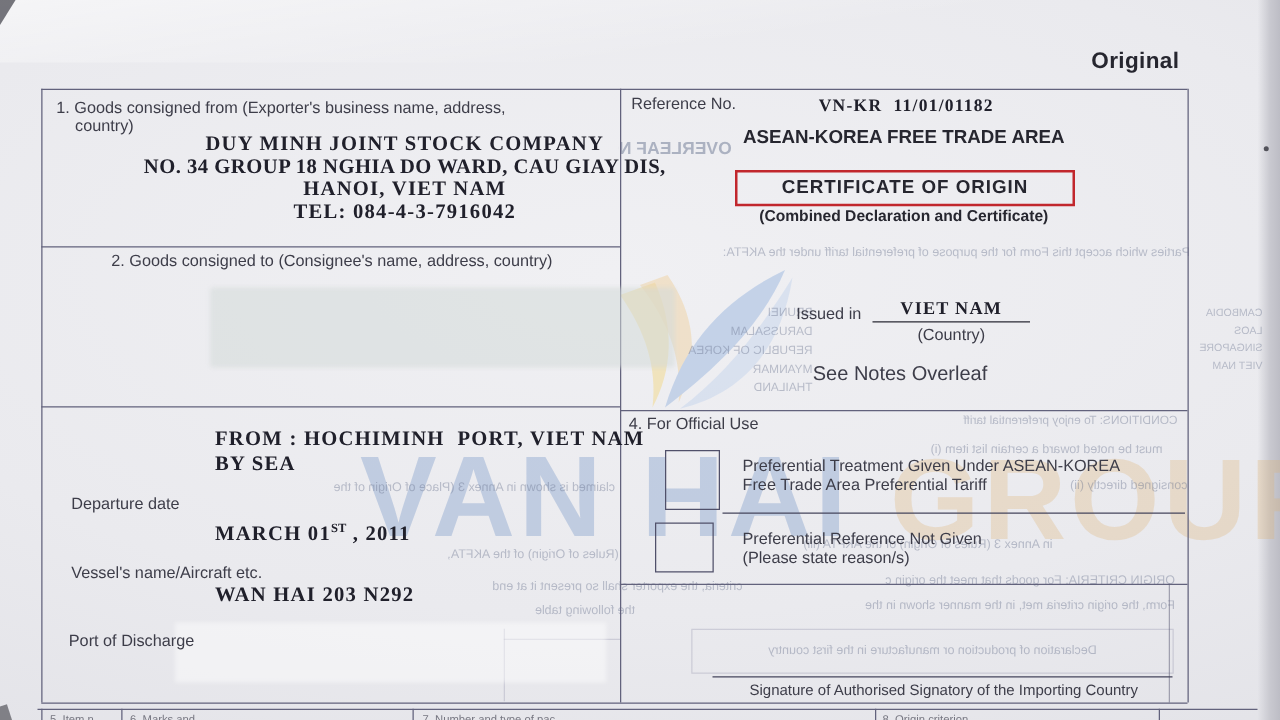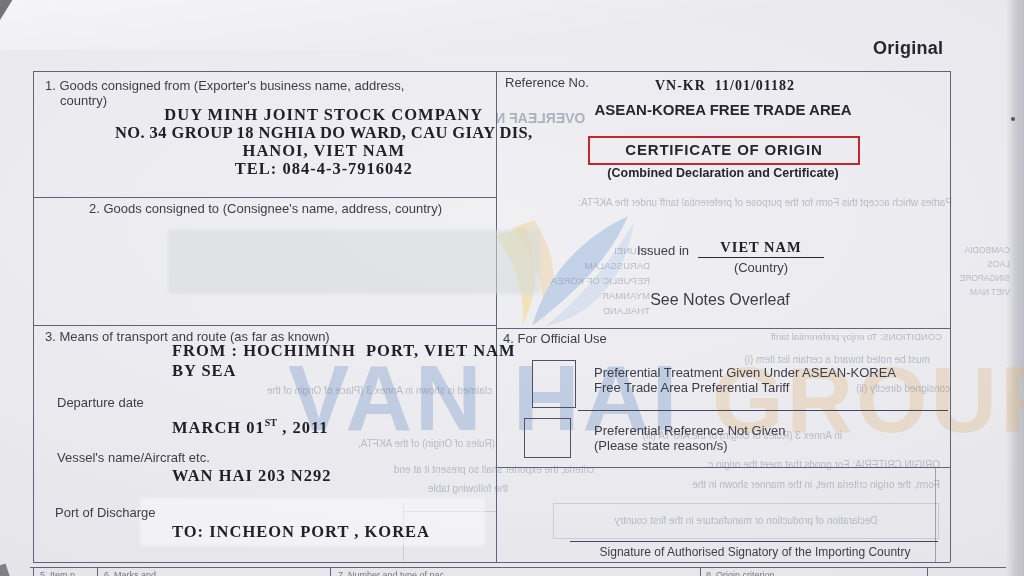--- a/index.html
+++ b/index.html
@@ -105,30 +105,28 @@
   <div class="s" style="left:115px;top:106px;">
     <div class="typed" style="line-height:18px;">DUY MINH JOINT STOCK COMPANY</div>
     <div class="typed" style="line-height:18px;letter-spacing:.4px;">NO. 34 GROUP 18 NGHIA DO WARD, CAU GIAY DIS,</div>
     <div class="typed" style="line-height:18px;">HANOI, VIET NAM</div>
     <div class="typed" style="line-height:18px;">TEL: 084-4-3-7916042</div>
   </div>
 
   <div class="s lab" style="left:45px;top:201px;width:430px;margin-left:44px;">2. Goods consigned to (Consignee's name, address, country)</div>
   <div class="s soft-rect" style="left:168px;top:230px;width:372px;height:64px;"></div>
 
-  <div class="s lab" style="left:45px;top:329px;width:430px;">3. Means of transport and route (as far as known)</div>
   <div class="s typed" style="left:172px;top:341px;">FROM : HOCHIMINH  PORT, VIET NAM</div>
   <div class="s typed" style="left:172px;top:361px;">BY SEA</div>
   <div class="s lab" style="left:57px;top:395px;">Departure date</div>
   <div class="s typed" style="left:172px;top:417px;"><span>MARCH 01</span><sup class="st">ST</sup><span> , 2011</span></div>
   <div class="s lab" style="left:57px;top:450px;">Vessel's name/Aircraft etc.</div>
   <div class="s typed" style="left:172px;top:466px;">WAN HAI 203 N292</div>
   <div class="s soft-white" style="left:140px;top:498px;width:345px;height:48px;"></div>
   <div class="s lab" style="left:55px;top:505px;text-align:center;">Port of Discharge</div>
-  <div class="s typed" style="left:172px;top:522px;">TO: INCHEON PORT , KOREA</div>
 
   <div class="s lab" style="left:505px;top:75px;">Reference No.</div>
   <div class="s typed ctr" style="left:560px;top:78px;width:330px;font-size:14px;">VN-KR  11/01/01182</div>
   <div class="s bold-sans ctr" style="left:496px;top:101px;width:454px;font-size:15px;">ASEAN-KOREA FREE TRADE AREA</div>
   <div class="s" style="left:588px;top:136px;width:268px;height:25px;border:2.5px solid #c1272d;">
     <div class="bold-sans ctr" style="position:absolute;left:0;top:3px;width:100%;font-size:15px;letter-spacing:.8px;">CERTIFICATE OF ORIGIN</div>
   </div>
   <div class="s bold-sans ctr" style="left:496px;top:166px;width:454px;font-size:12.5px;">(Combined Declaration and Certificate)</div>
   <div class="s lab" style="left:637px;top:243px;">Issued in</div>
   <div class="s underline-slot ctr" style="left:698px;top:238px;width:126px;height:19px;">

